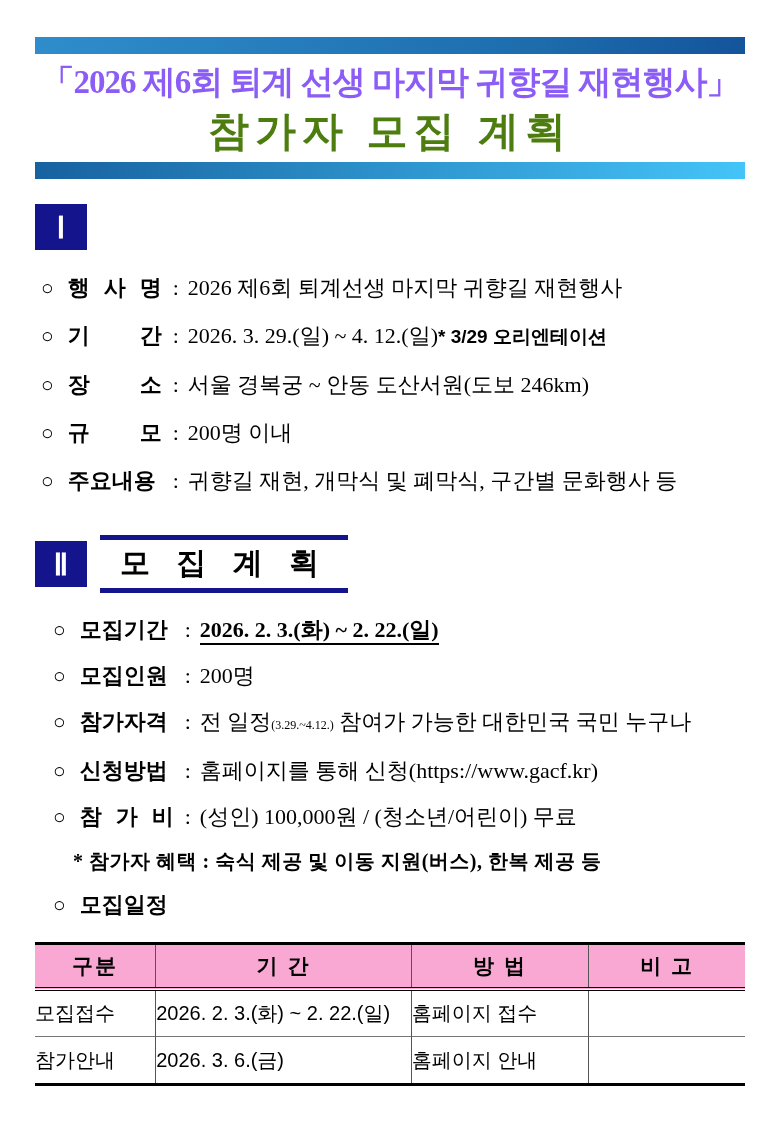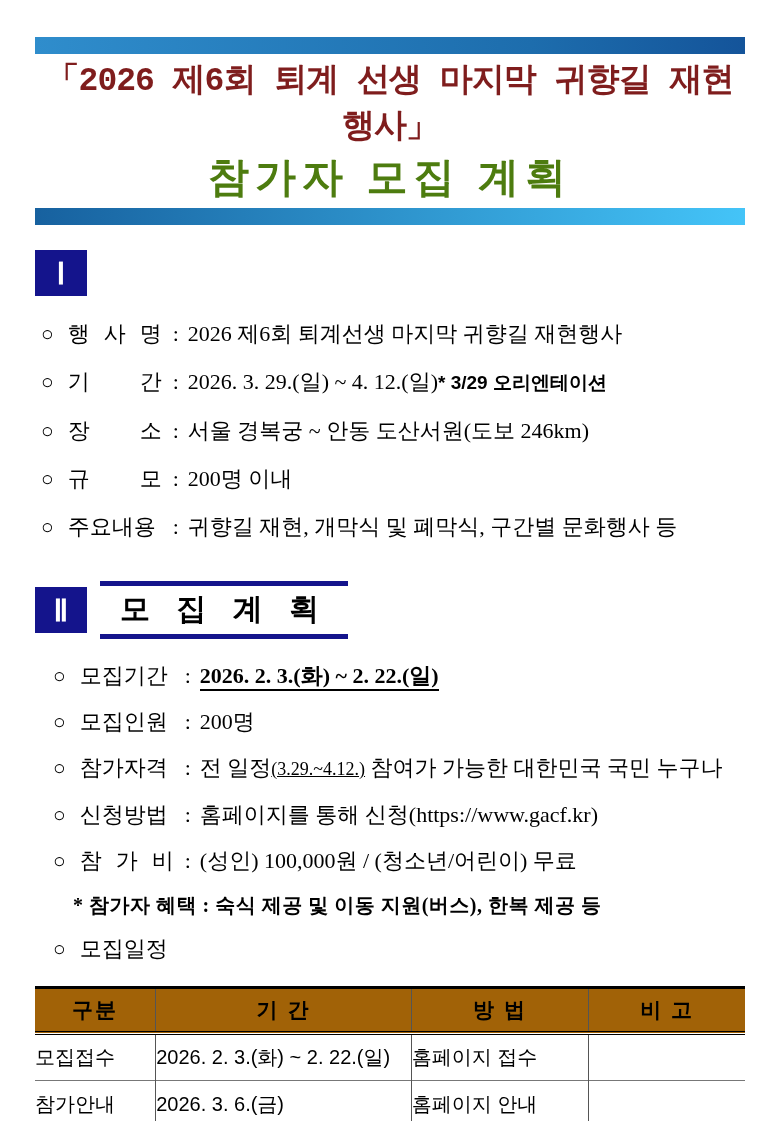--- a/index.html
+++ b/index.html
@@ -12,22 +12,22 @@
 
   .bar-top {
     height:17px;
     background:linear-gradient(to right,#2f8dcc 0%,#1d6dad 70%,#14549a 100%);
   }
   .bar-bottom {
     height:17px;
     background:linear-gradient(to right,#17619f 0%,#44c4f8 100%);
   }
   .title1 {
-    text-align:center; color:#7f1d1d;
-    font-family:Liberation Mono, monospace; font-weight:bold;
+    text-align:center; color:#8b5cf6;
+    font-family:Liberation Serif, serif; font-weight:bold;
     font-size:33px; line-height:46px; margin-top:5px; letter-spacing:-1px;
   }
   .title2 {
     text-align:center; color:#4d7c0f;
     font-family:"Liberation Sans", sans-serif; font-weight:bold;
     font-size:41px; line-height:52px; letter-spacing:6px; margin-bottom:5px;
   }
 
   .sec-header { display:flex; align-items:center; gap:13px; margin:25px 0 14px 0; }
   .sec-num {
@@ -41,40 +41,40 @@
     font-family:"Liberation Sans", sans-serif; font-weight:bold;
     font-size:30px; letter-spacing:9px;
   }
 
   .items { margin-left:6px; }
   .item { font-size:22px; line-height:48px; white-space:nowrap; }
   .items-2 .item { line-height:45px;margin-left:12px; }
   .bullet { margin-right:14px; font-size:21px; }
   .lbl {
     display:inline-block; width:94px;
-    text-align:justify; text-align-last:justify;
+    text-align:justify; text-align-last:justify;font-weight:bold;
   }
   .colon { margin:0 9px 0 11px; }
   .val-underline { font-weight:bold; border-bottom:2px solid #000; padding-bottom:1px; }
   .note-sm {
     font-weight:bold; font-size:19px; 
     font-family:"Liberation Sans", sans-serif; letter-spacing:0;
   }
-  .small-paren { font-size:18px;text-decoration:underline; }
+  .small-paren { font-size:12px; }
   .benefit { font-weight:bold; font-size:20px; line-height:42px; margin-left:32px; letter-spacing:0.5px; }
 
   table.sched {
     width:100%; border-collapse:collapse; margin-top:14px;
     border-top:3px solid #000; border-bottom:3px solid #000;
     font-family:"Liberation Sans", sans-serif; table-layout:fixed;
   }
   .sched col.c1 { width:17%; } .sched col.c2 { width:36%; }
   .sched col.c3 { width:25%; } .sched col.c4 { width:22%; }
   .sched th {
-    background:#a16207; font-weight:bold; font-size:21px; height:45px;
+    background:#f9a8d4; font-weight:bold; font-size:21px; height:45px;
     border-bottom:4px double #000; text-align:center; letter-spacing:2px;
   }
   .sched td { font-size:20px; height:48px; text-align:left; }
   .sched tbody tr + tr td { border-top:1px solid #777; }
   .sched th:not(:last-child), .sched td:not(:last-child) { border-right:1px solid #555; }
 </style>
 </head>
 <body>
 
 <div class="page">

